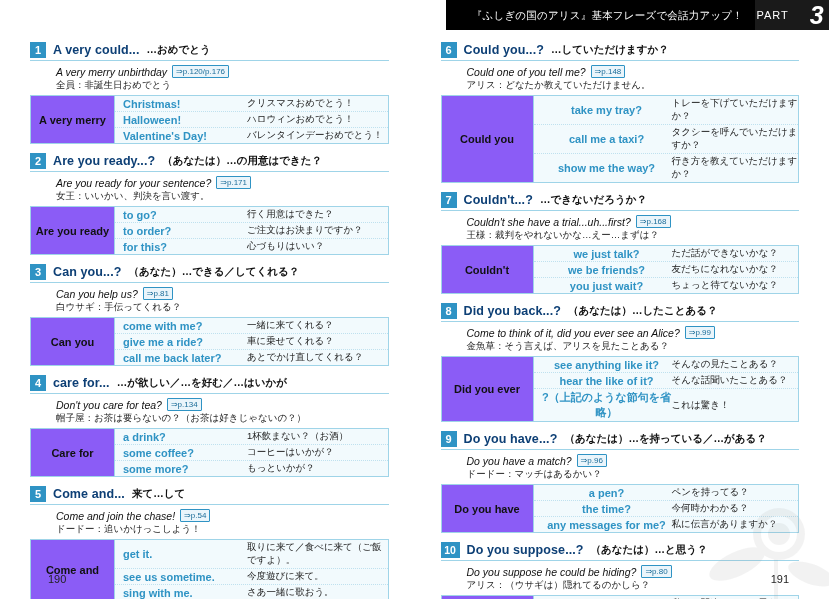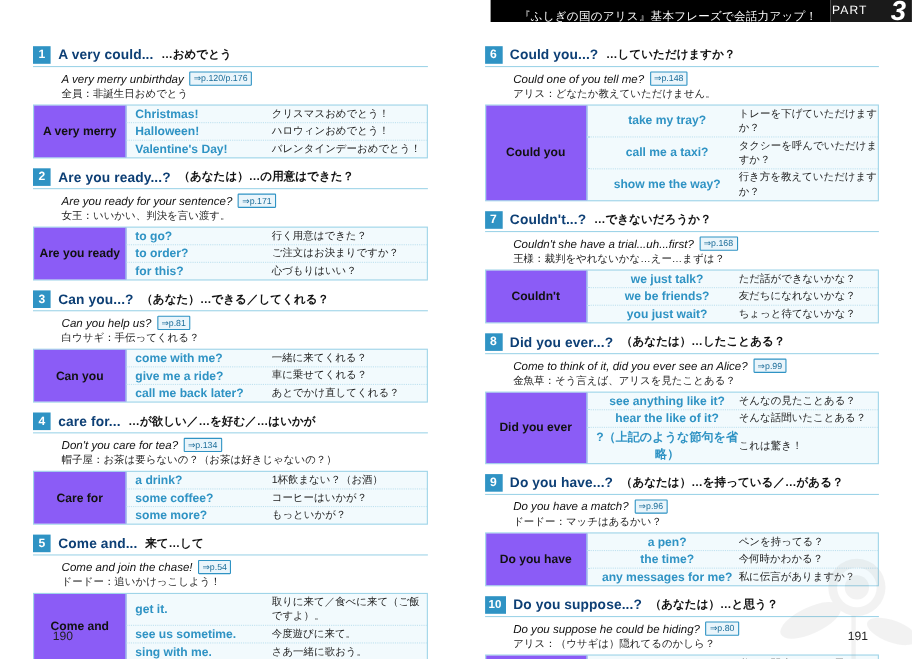--- a/index.html
+++ b/index.html
@@ -12,21 +12,21 @@
     overflow: hidden;
   }
   .page {
     position: absolute; inset: 0;
     display: flex;
   }
   
   .header {
     position: absolute; top: 0; right: 0;
     display: flex; align-items: stretch;
-    height: 20px;
+    height: 30px;
   }
   .header-caption {
     background: #000; color: #fff;
     font-size: 10.5px; line-height: 30px;
     padding: 0 12px 0 26px;
     letter-spacing: .2px;
     white-space: nowrap;
   }
   .part-box {
     background: #1a1a1a; color: #fff;
@@ -363,21 +363,21 @@
             <div class="row-en">you just wait?</div>
             <div class="row-ja">ちょっと待てないかな？</div>
           </div>
         </div>
       </div>
     </div>
 
     <div class="entry">
       <div class="entry-head">
         <div class="num">8</div>
-        <div class="head-en">Did you ever...?</div>
+        <div class="head-en">Did you back...?</div>
         <div class="head-ja">（あなたは）…したことある？</div>
       </div>
       <div class="example">
         <div class="ex-en">
           <span>Come to think of it, did you ever see an Alice?</span>
           <span class="ref">⇒p.99</span>
         </div>
         <div class="ex-ja">金魚草：そう言えば、アリスを見たことある？</div>
       </div>
       <div class="tbl">

